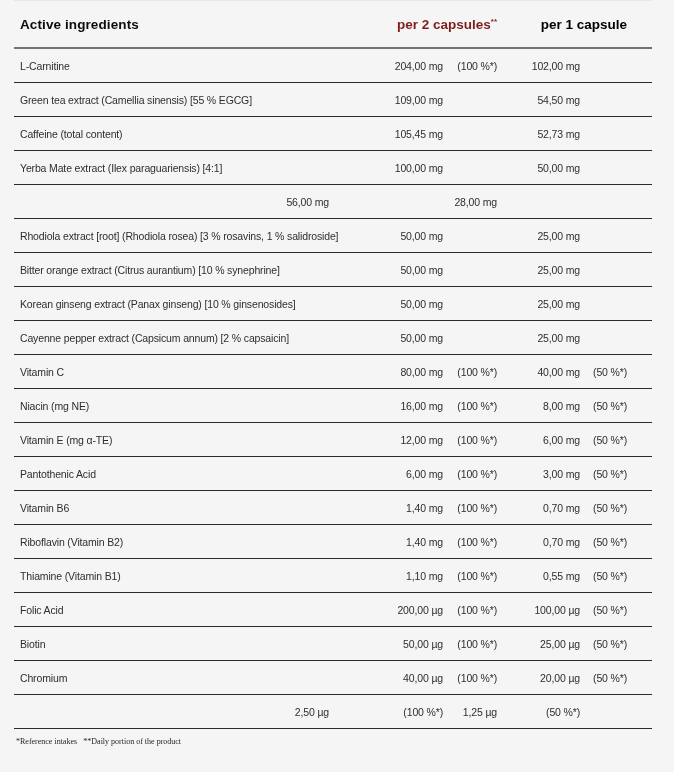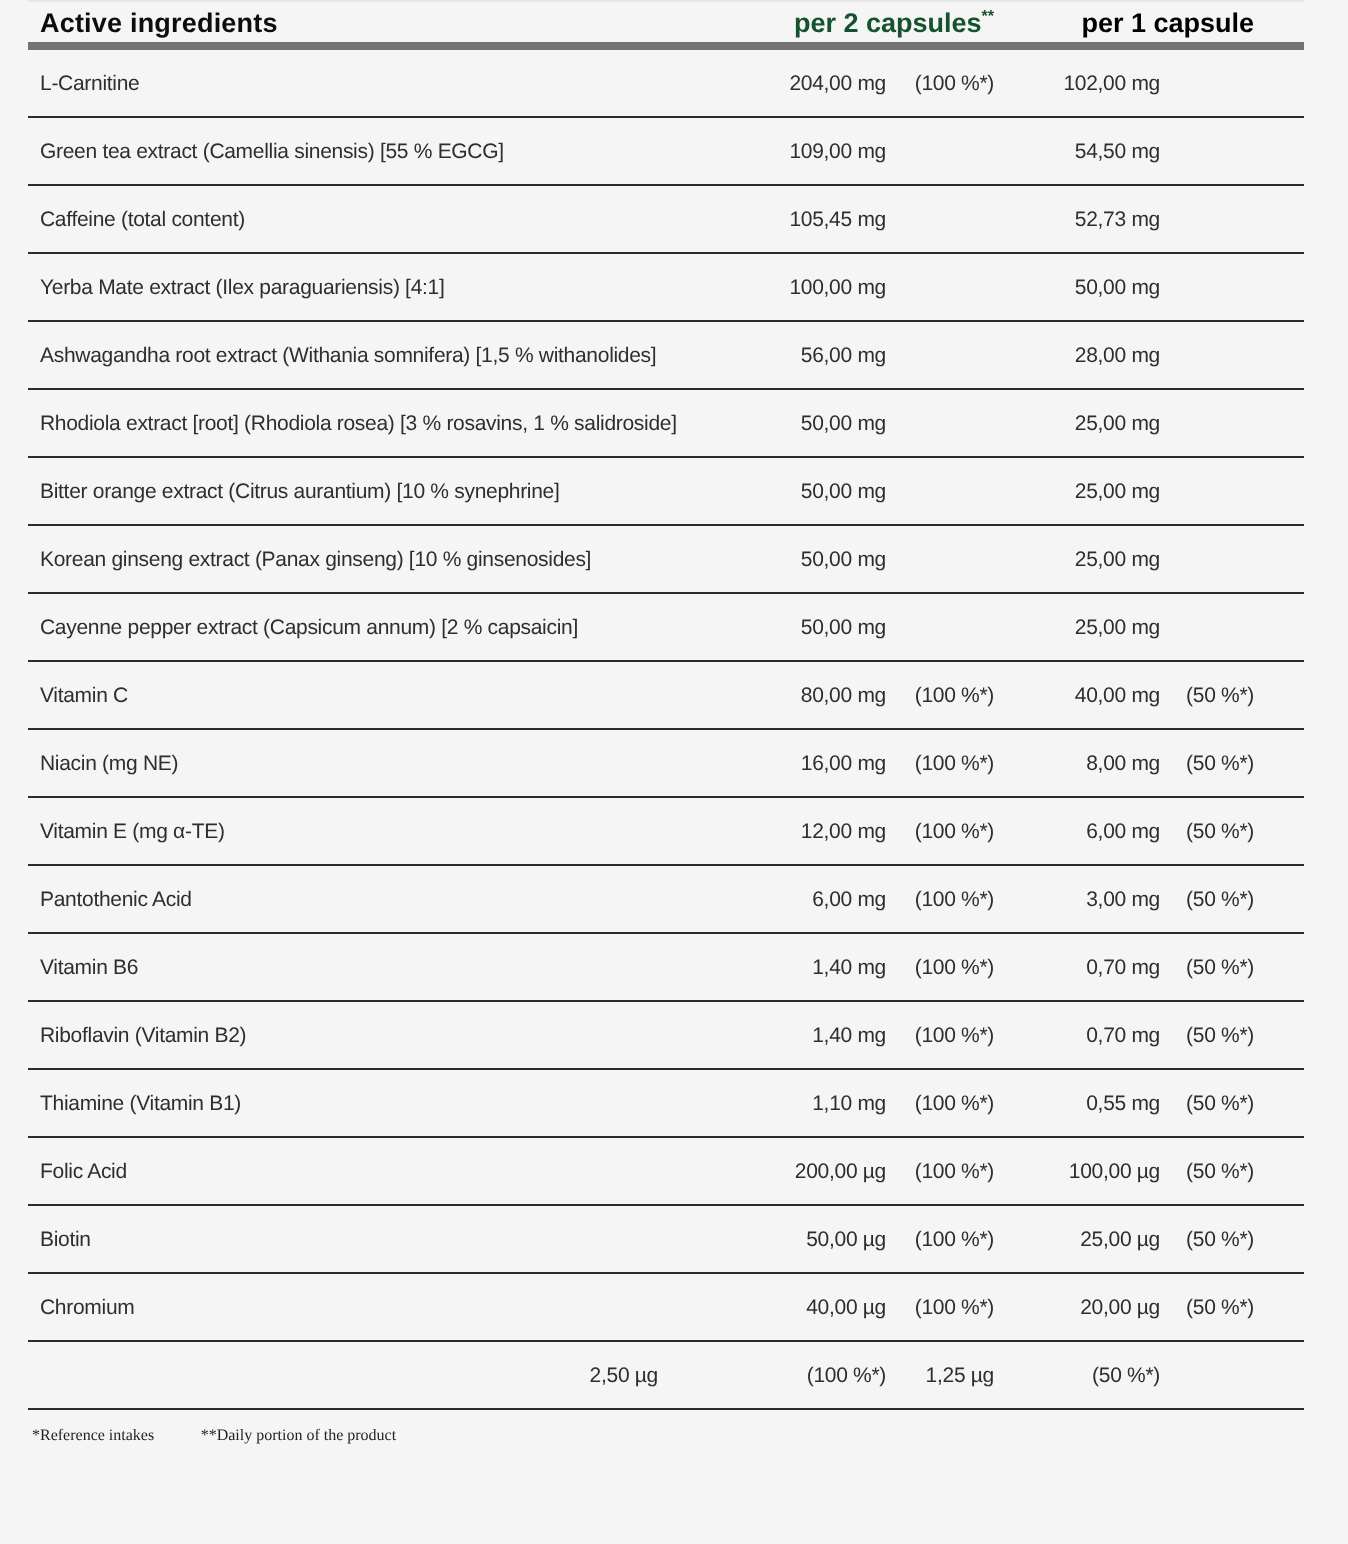--- a/index.html
+++ b/index.html
@@ -17,37 +17,37 @@
     border-top:1px solid #e7e7e7;
   }
   .grid{
     display:grid;
     grid-template-columns:315px 114px 54px 83px 47px;
     padding-right:25px;
     align-items:center;
     box-sizing:border-box;
   }
   .header-row{
-    height:24px;
-    border-bottom:4px solid #737373;
+    height:48px;
+    border-bottom:2px solid #737373;
   }
   .h-name{
     font-size:13.5px;
     font-weight:bold;
     color:#0d0d0d;
     padding-left:6px;
     white-space:nowrap;
     letter-spacing:0.1px;
   }
   .h-col2{
     grid-column:2 / span 2;
     text-align:right;
     font-size:13.5px;
     font-weight:bold;
-    color:#14532d;
+    color:#7f1d1d;
     white-space:nowrap;
   }
   .h-col3{
     grid-column:4 / span 2;
     text-align:right;
     font-size:13.5px;
     font-weight:bold;
     color:#000000;
     white-space:nowrap;
   }
@@ -72,21 +72,21 @@
   .c.amt, .c.pct{
     text-align:right;
   }
   .footnotes{
     padding:8px 0 0 2px;
     font-size:8px;
     color:#1f1f1f;
     letter-spacing:0;
   }
   .footnotes span{display:inline-block;font-family:Liberation Serif, serif;}
-  .footnotes span + span{margin-left:21px;}
+  .footnotes span + span{margin-left:4px;}
 </style>
 </head>
 <body>
 
 <div class="sheet">
 
   <div class="grid header-row">
     <div class="h-name">Active ingredients</div>
     <div class="h-col2"><span>per 2 capsules</span><sup>**</sup></div>
     <div class="h-col3">per 1 capsule</div>
@@ -119,21 +119,20 @@
 
   <div class="grid row">
     <div class="c name">Yerba Mate extract (Ilex paraguariensis) [4:1]</div>
     <div class="c amt">100,00 mg</div>
     <div class="c pct"></div>
     <div class="c amt">50,00 mg</div>
     <div class="c pct"></div>
   </div>
 
   <div class="grid row">
-    <div class="c name">Ashwagandha root extract (Withania somnifera) [1,5 % withanolides]</div>
     <div class="c amt">56,00 mg</div>
     <div class="c pct"></div>
     <div class="c amt">28,00 mg</div>
     <div class="c pct"></div>
   </div>
 
   <div class="grid row">
     <div class="c name">Rhodiola extract [root] (Rhodiola rosea) [3 % rosavins, 1 % salidroside]</div>
     <div class="c amt">50,00 mg</div>
     <div class="c pct"></div>

